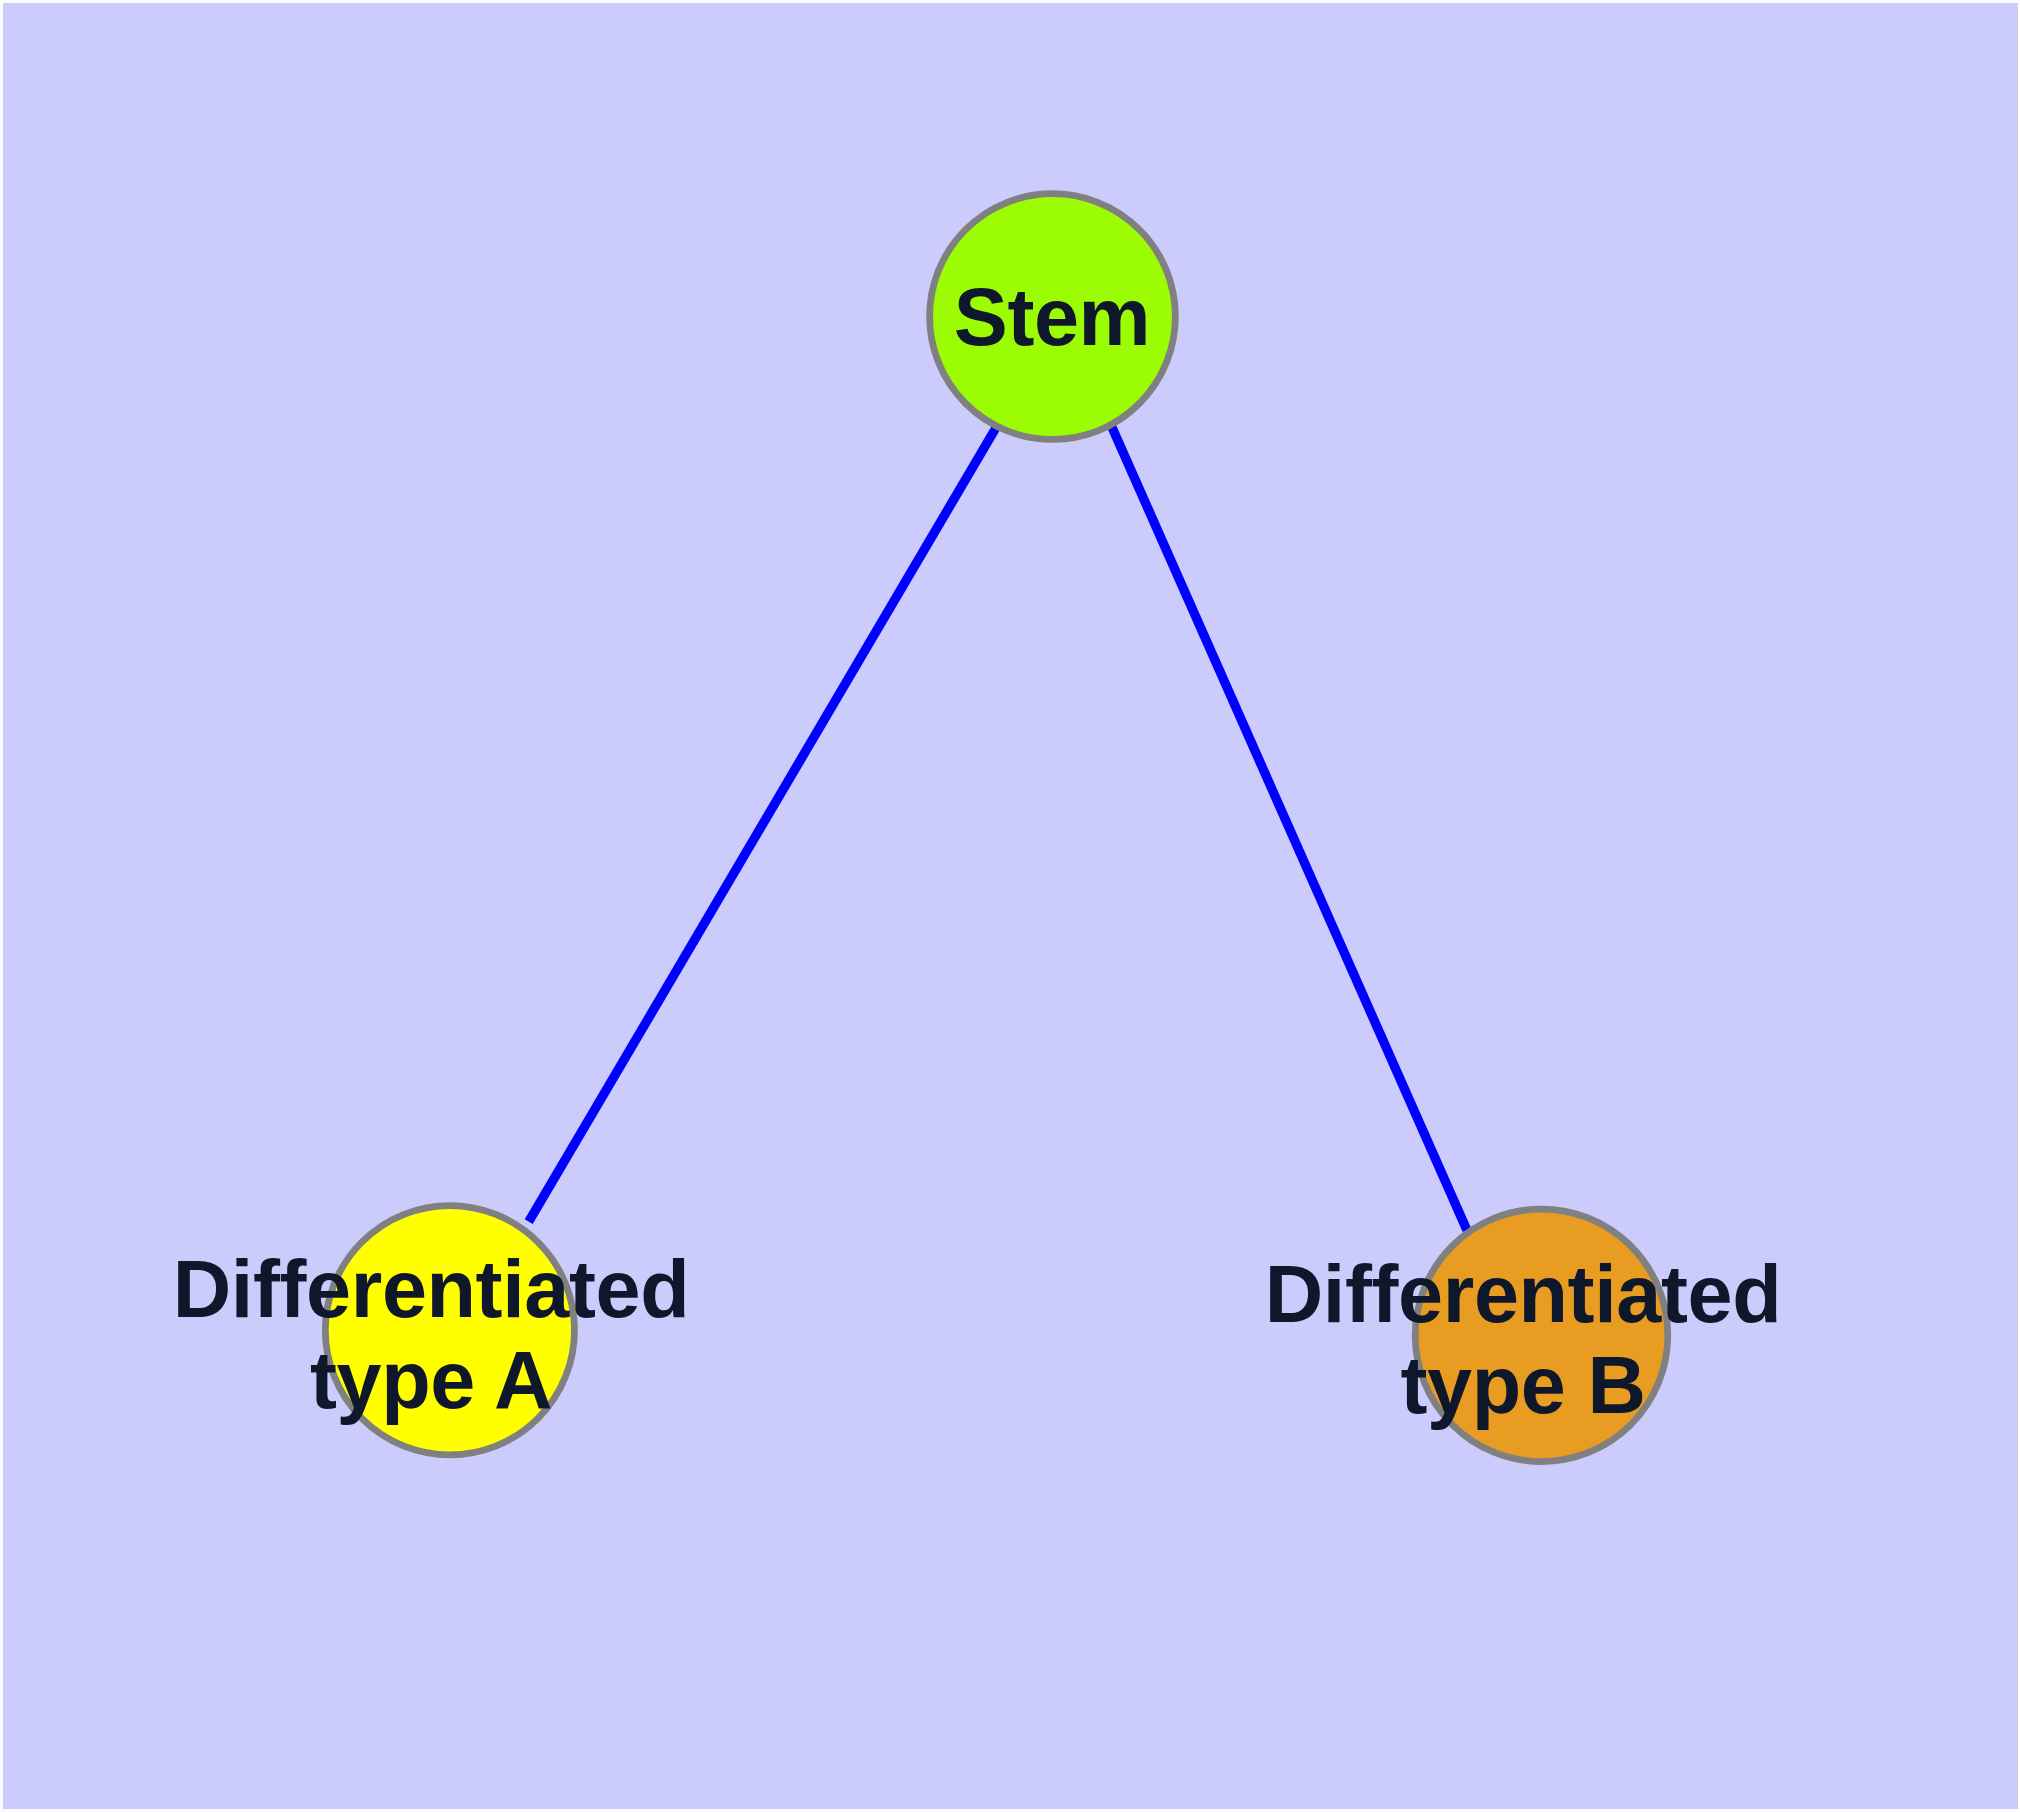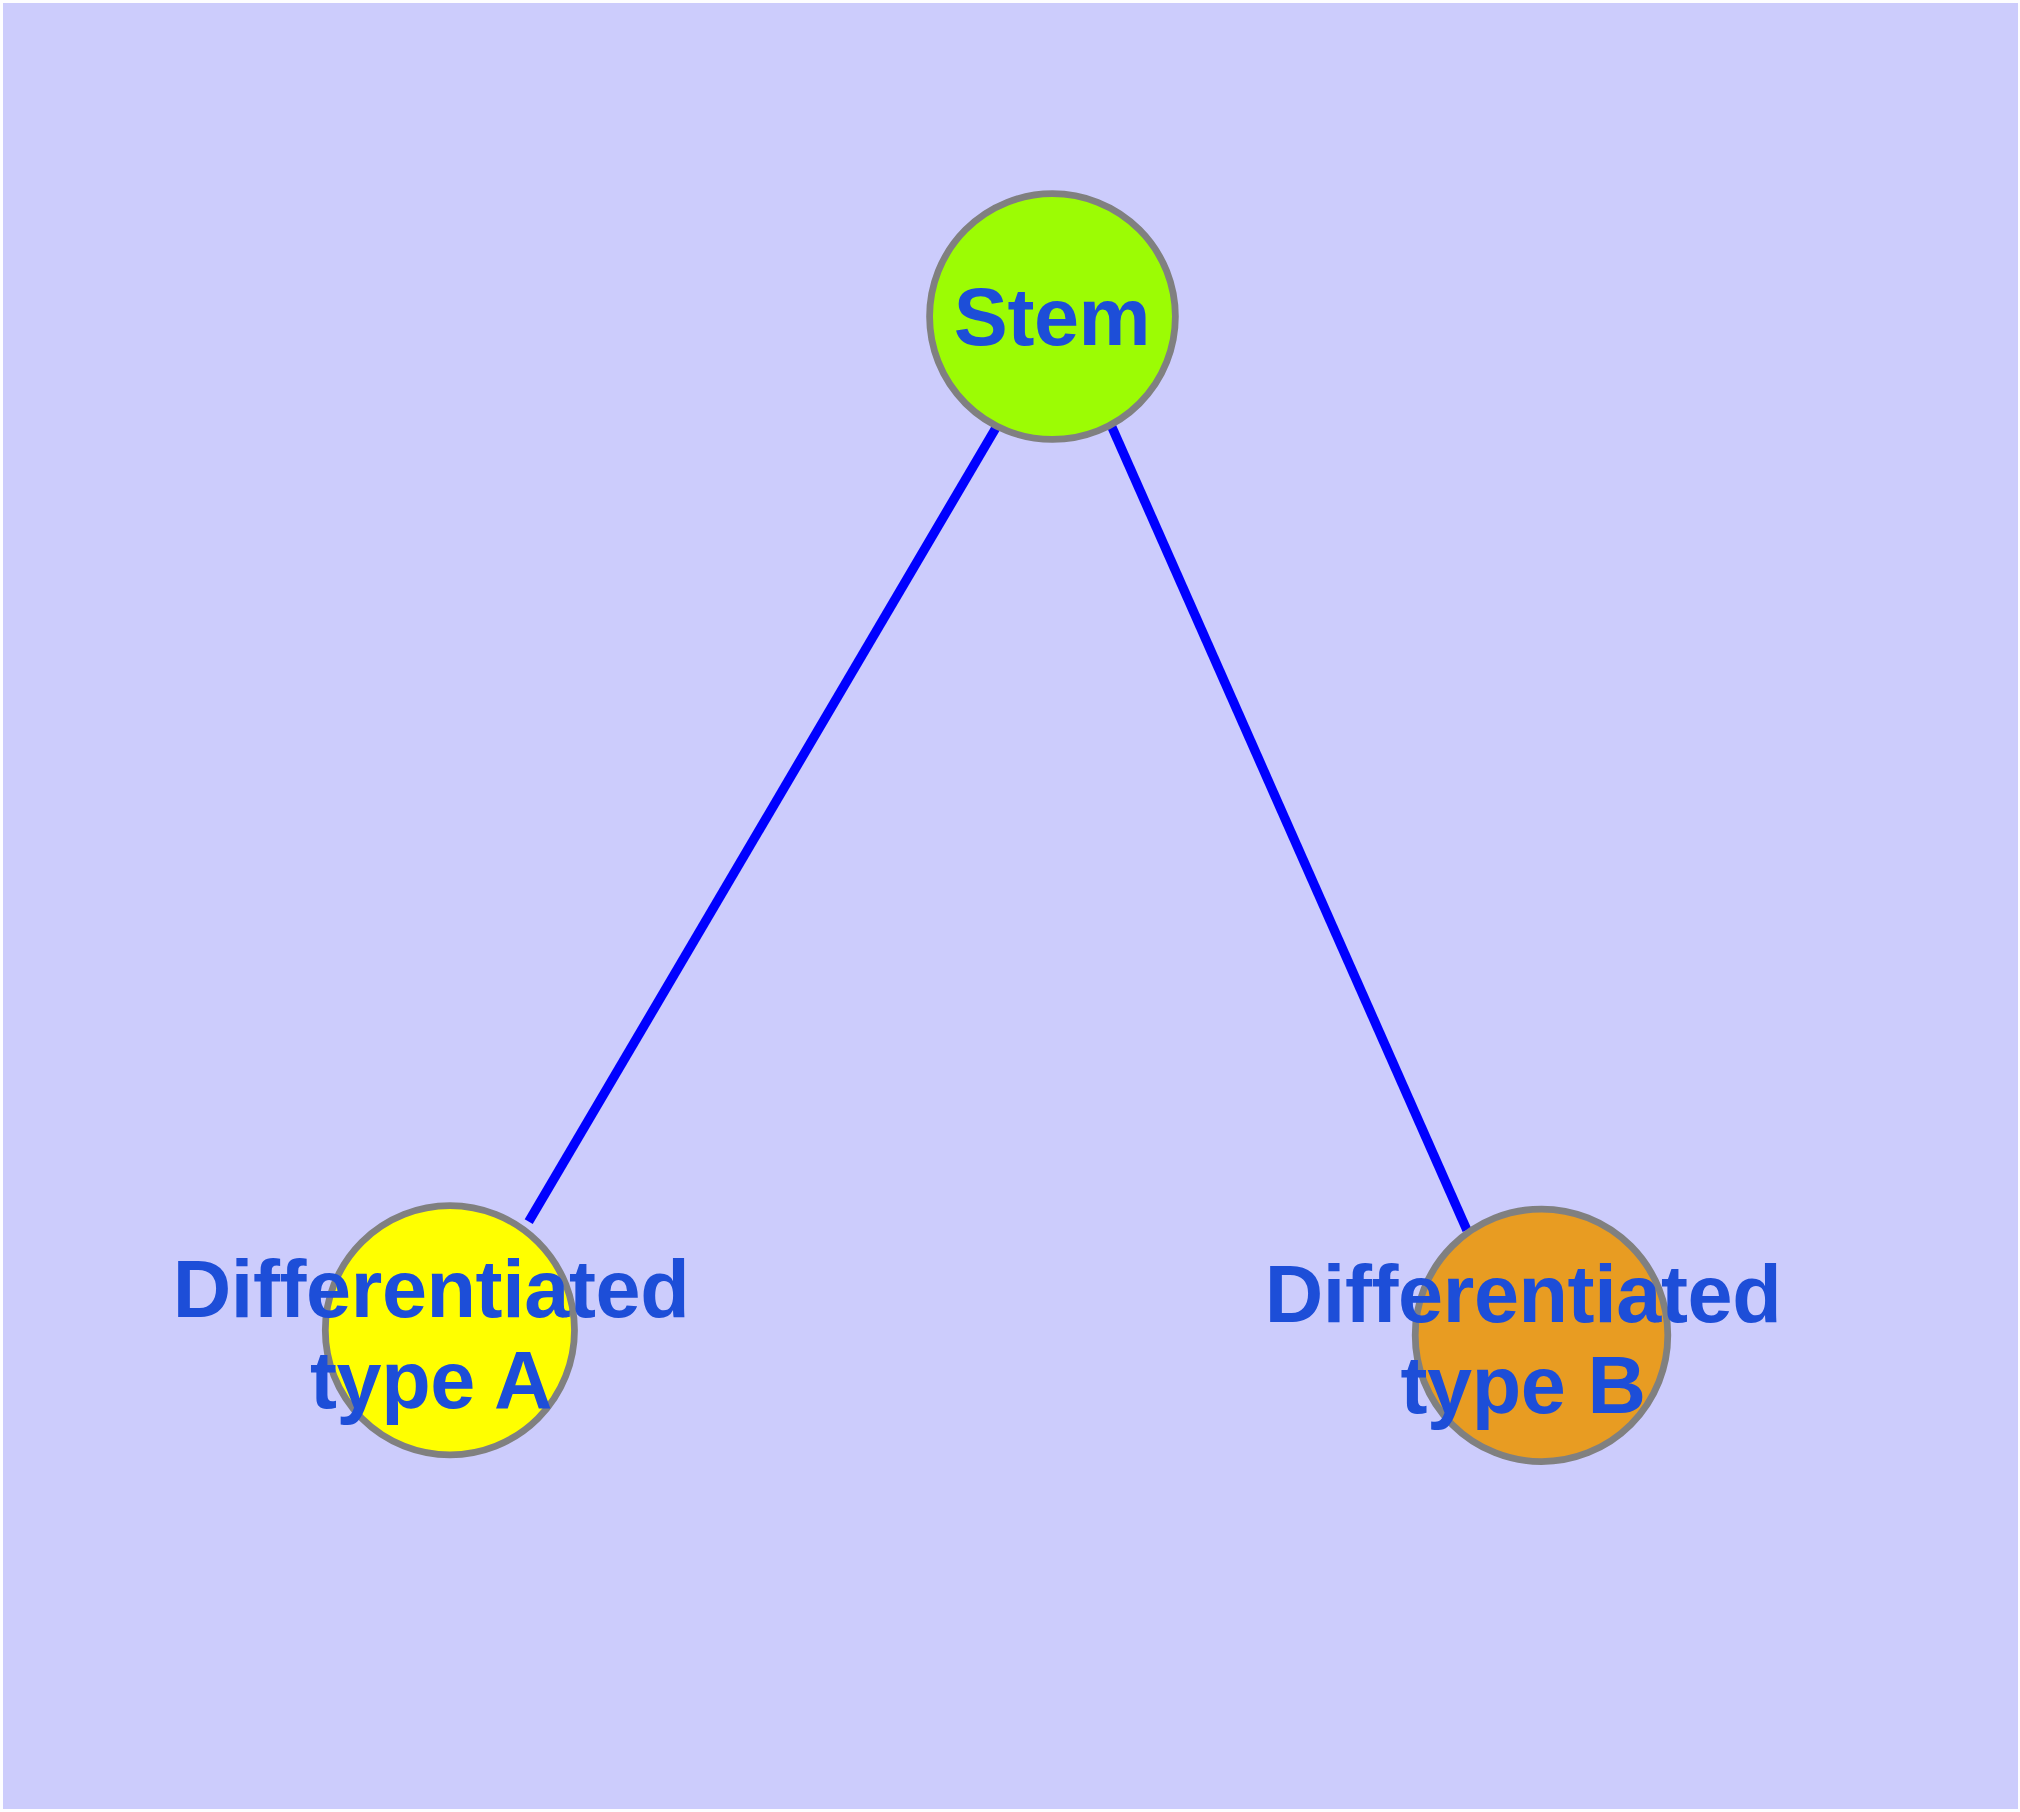--- a/index.html
+++ b/index.html
@@ -20,21 +20,21 @@
   #graph-svg {
     position: absolute;
     left: 0;
     top: 0;
     width: 2021px;
     height: 1812px;
   }
   .node-label {
     position: absolute;
     font-weight: bold;
-    color: #1d4ed8;
+    color: #0f172a;
     text-align: center;
     line-height: 1.12;
     white-space: pre;
     pointer-events: none;
     letter-spacing: -0.4px;
   }
   #label-stem {
     font-size: 81px;
     left: 1049px;
     top: 314px;

